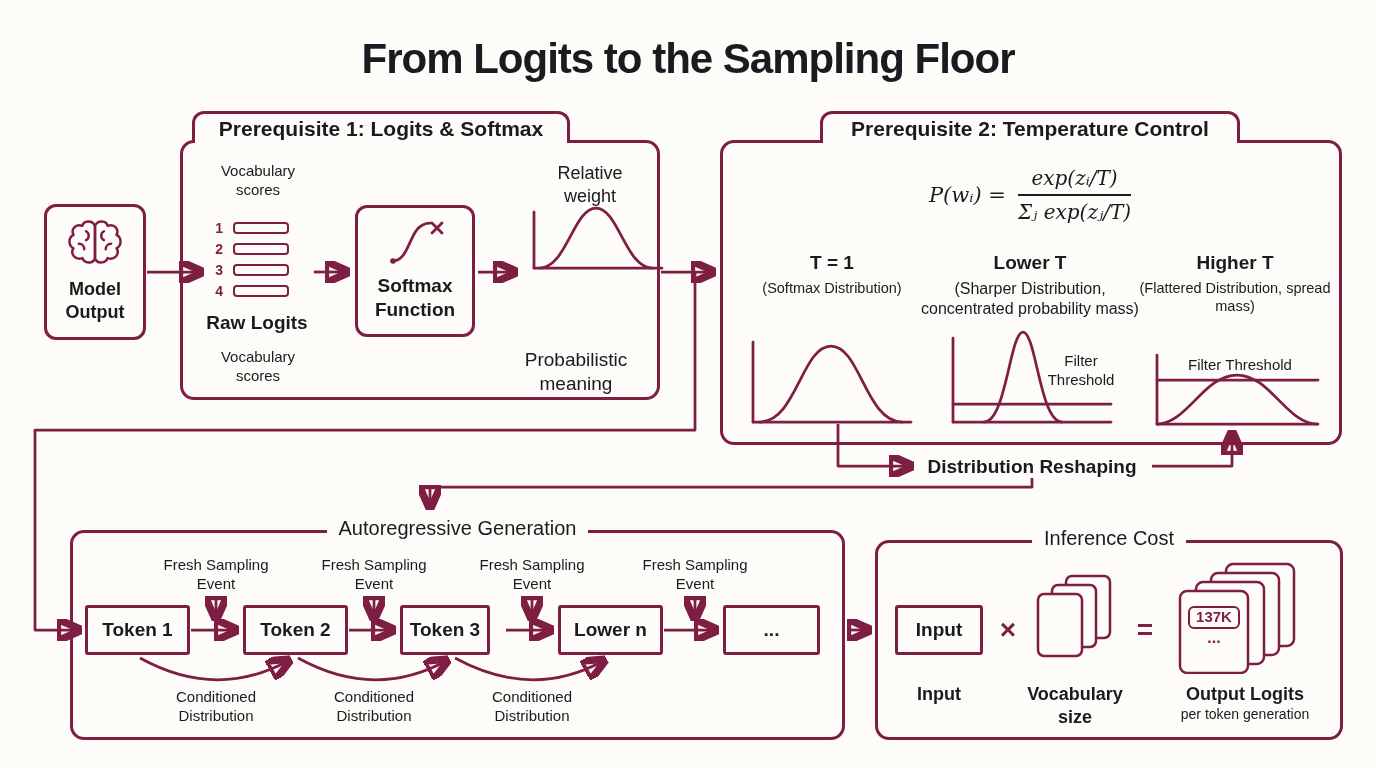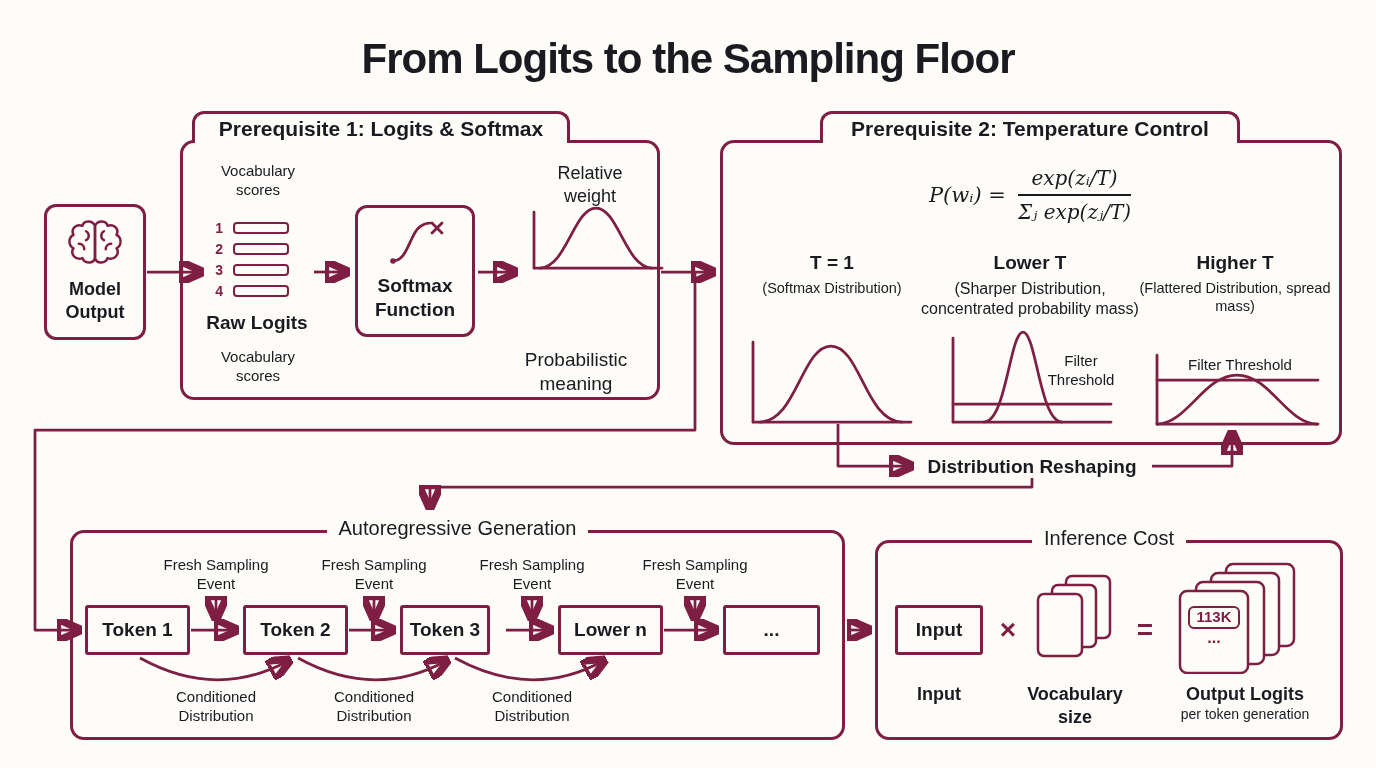--- a/index.html
+++ b/index.html
@@ -184,21 +184,21 @@
 
   <div class="lbl b maroon" style="left:1130px;top:612px;width:30px;font-size:28px;color:var(--maroon)">=</div>
 
   <svg class="plot pagesvg" style="left:1178px;top:562px" width="118" height="112" viewBox="0 0 118 112">
     <rect x="48" y="2" width="68" height="82" rx="7"></rect>
     <rect x="33" y="11" width="68" height="82" rx="7"></rect>
     <rect x="18" y="20" width="68" height="82" rx="7"></rect>
     <rect x="2" y="29" width="68" height="82" rx="7"></rect>
   </svg>
   <div class="lbl" style="left:1180px;top:606px;width:68px;line-height:1.1">
-    <span class="kbox">113K</span><br>
+    <span class="kbox">137K</span><br>
     <span class="b maroon" style="font-size:16px">...</span>
   </div>
 
   <div class="lbl b" style="left:895px;top:683px;width:88px;font-size:18px">Input</div>
   <div class="lbl b" style="left:1015px;top:683px;width:120px;font-size:18px">Vocabulary size</div>
   <div class="lbl b" style="left:1165px;top:683px;width:160px;font-size:18px">Output Logits</div>
   <div class="lbl" style="left:1160px;top:706px;width:170px;font-size:14px">per token generation</div>
 
   <svg id="overlay">
     <defs>

